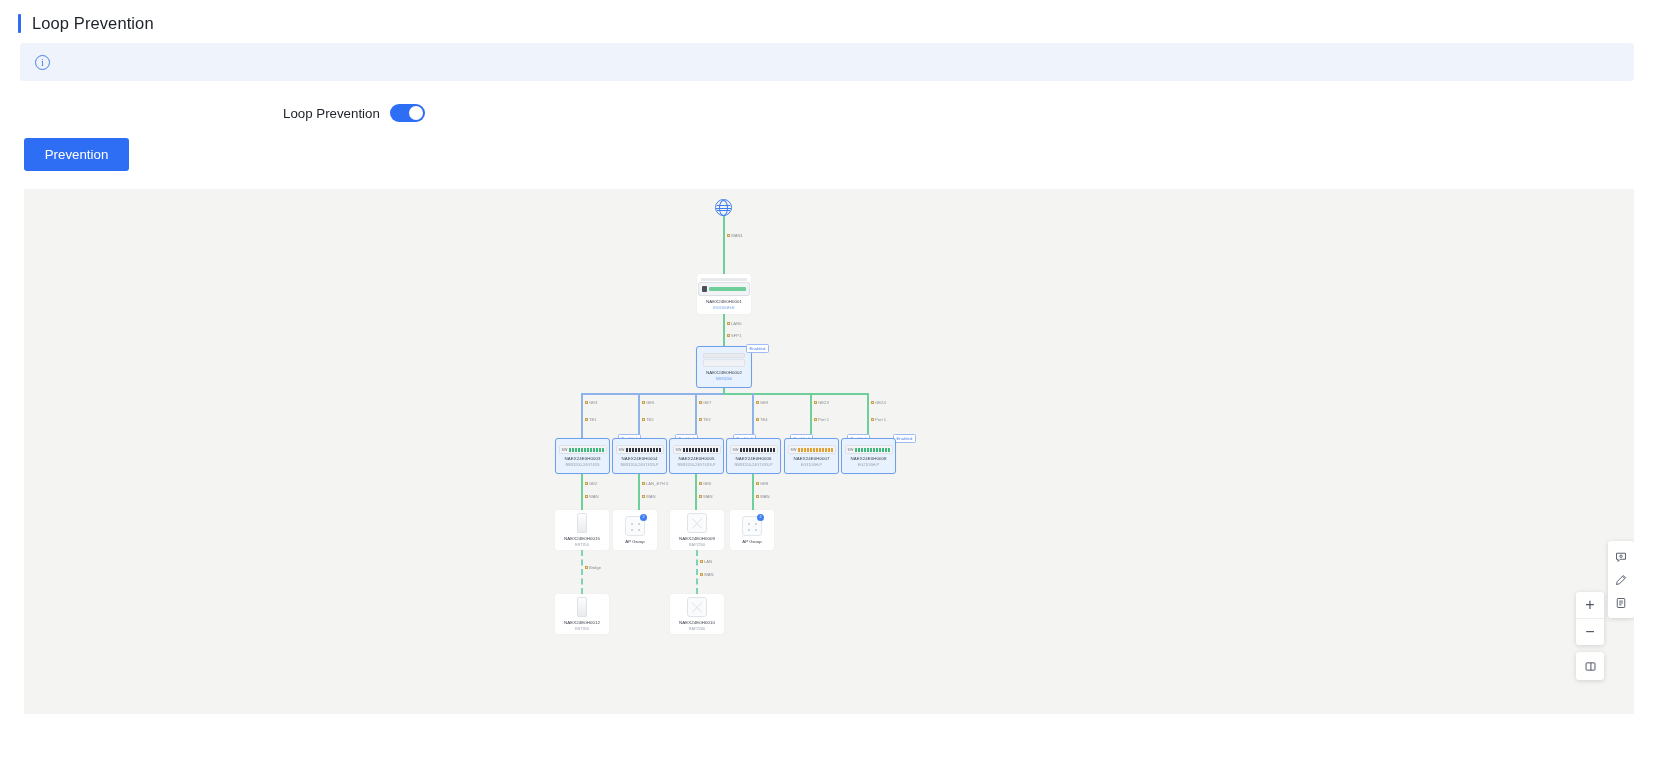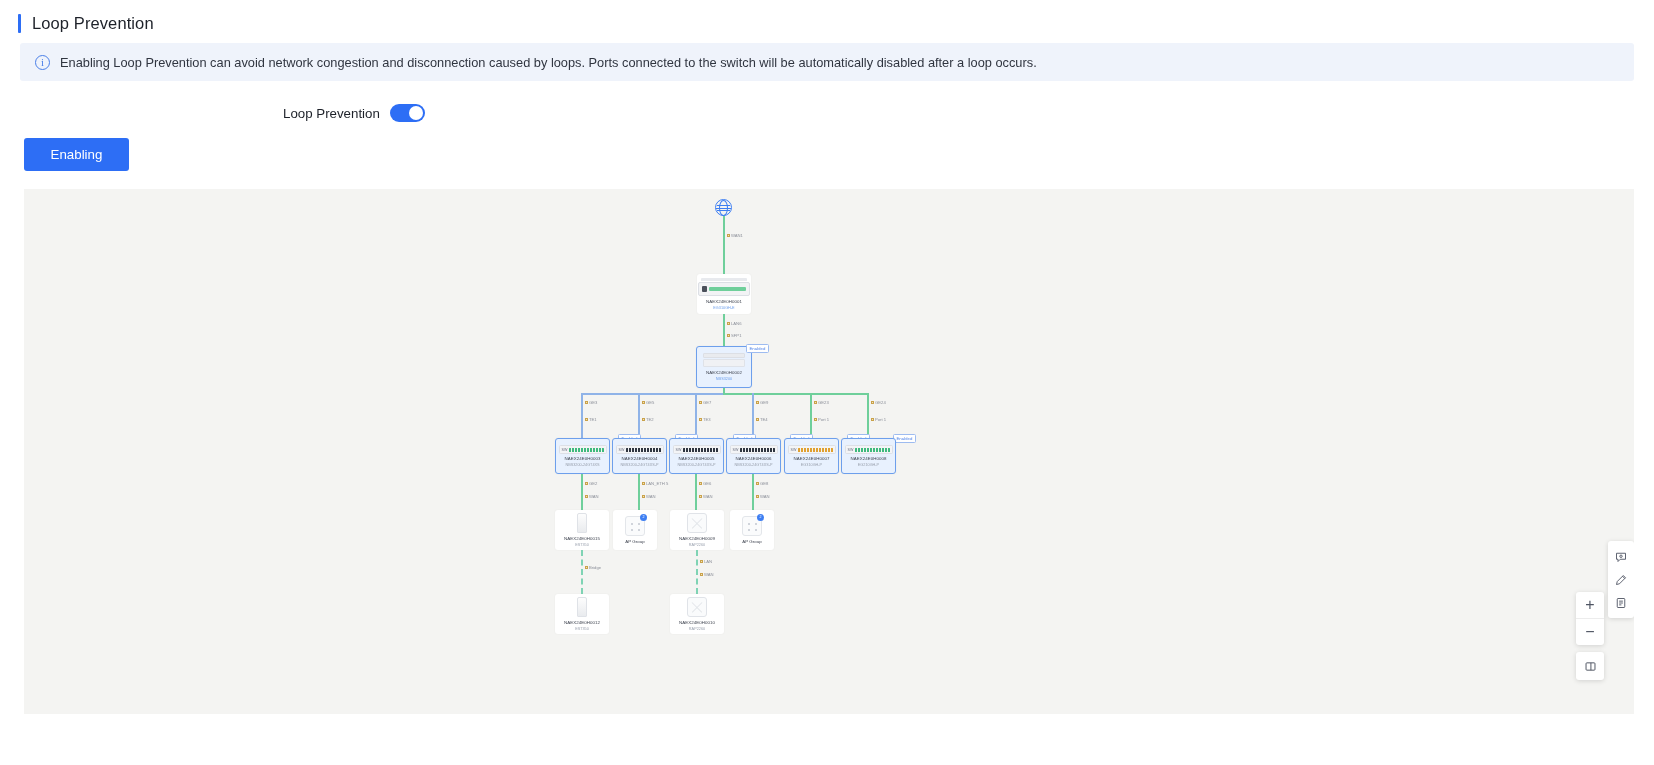--- a/index.html
+++ b/index.html
@@ -283,32 +283,31 @@
 
 
 <div class="page-header">
   <div class="title-bar"></div>
   <div class="page-title">Loop Prevention</div>
 </div>
 
 
 <div class="info-banner">
   <div class="info-icon">i</div>
-  <div class="info-text">Enabling Loop Prevention can avoid network congestion and disconnection caused by loops. Ports connected to the switch will be automatically disabled after a loop occurs.</div>
 </div>
 
 
 <div class="toggle-row">
   <span class="toggle-label">Loop Prevention</span>
   <div class="switch">
     <div class="knob"></div>
   </div>
 </div>
 
-<button class="configure-btn">Enabling</button>
+<button class="configure-btn">Prevention</button>
 
 
 <div class="topology">
 
   <div class="globe" style="left:691px; top:10px;">
     <div class="bar2"></div>
     <div class="bar3"></div>
   </div>
 
   <div class="link-v" style="left:699px; top:27px; height:58px;"></div>

